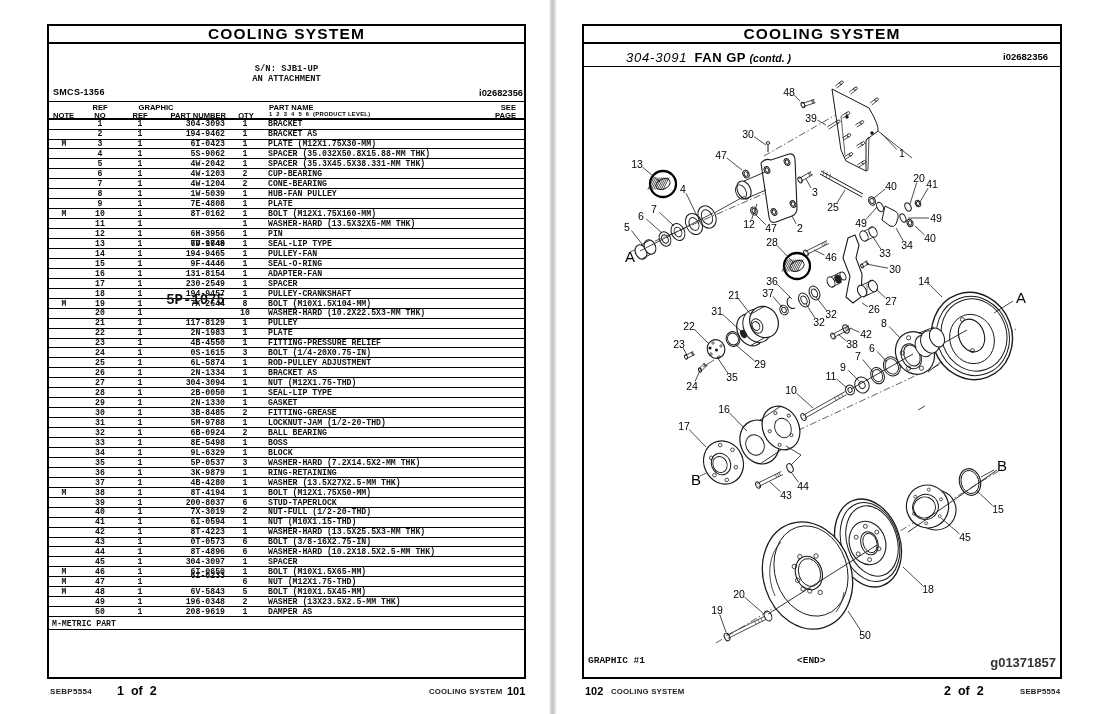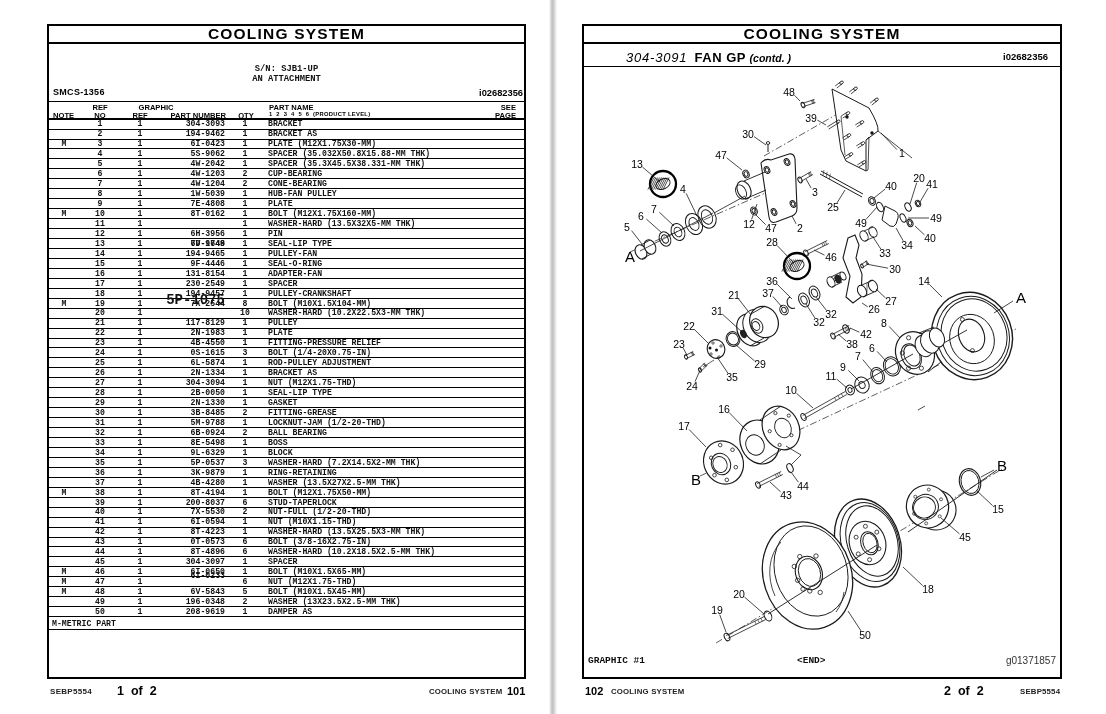--- a/index.html
+++ b/index.html
@@ -265,21 +265,21 @@
 <div class="abs" style="left:268px;top:488.55px;width:250px;white-space:nowrap;font-size:8.2px;line-height:8.8px;"><span class="mono">BOLT (M12X1.75X50-MM)</span></div>
 <div class="abs" style="left:49px;top:506.65px;width:475px;height:1px;background:#000;"></div>
 <div class="abs" style="left:88px;top:498.50px;width:24px;text-align:center;font-size:8.2px;line-height:8.8px;"><span class="mono">39</span></div>
 <div class="abs" style="left:128px;top:498.50px;width:24px;text-align:center;font-size:8.2px;line-height:8.8px;"><span class="mono">1</span></div>
 <div class="abs" style="left:150px;top:498.50px;width:75px;text-align:right;font-size:8.2px;line-height:8.8px;"><span class="mono">200-8037</span></div>
 <div class="abs" style="left:233px;top:498.50px;width:24px;text-align:center;font-size:8.2px;line-height:8.8px;"><span class="mono">6</span></div>
 <div class="abs" style="left:268px;top:498.50px;width:250px;white-space:nowrap;font-size:8.2px;line-height:8.8px;"><span class="mono">STUD-TAPERLOCK</span></div>
 <div class="abs" style="left:49px;top:516.60px;width:475px;height:1px;background:#000;"></div>
 <div class="abs" style="left:88px;top:508.45px;width:24px;text-align:center;font-size:8.2px;line-height:8.8px;"><span class="mono">40</span></div>
 <div class="abs" style="left:128px;top:508.45px;width:24px;text-align:center;font-size:8.2px;line-height:8.8px;"><span class="mono">1</span></div>
-<div class="abs" style="left:150px;top:508.45px;width:75px;text-align:right;font-size:8.2px;line-height:8.8px;"><span class="mono">7X-5530</span></div>
+<div class="abs" style="left:150px;top:508.45px;width:75px;text-align:right;font-size:8.2px;line-height:8.8px;"><span class="mono">7X-3019</span></div>
 <div class="abs" style="left:233px;top:508.45px;width:24px;text-align:center;font-size:8.2px;line-height:8.8px;"><span class="mono">2</span></div>
 <div class="abs" style="left:268px;top:508.45px;width:250px;white-space:nowrap;font-size:8.2px;line-height:8.8px;"><span class="mono">NUT-FULL (1/2-20-THD)</span></div>
 <div class="abs" style="left:49px;top:526.55px;width:475px;height:1px;background:#000;"></div>
 <div class="abs" style="left:88px;top:518.40px;width:24px;text-align:center;font-size:8.2px;line-height:8.8px;"><span class="mono">41</span></div>
 <div class="abs" style="left:128px;top:518.40px;width:24px;text-align:center;font-size:8.2px;line-height:8.8px;"><span class="mono">1</span></div>
 <div class="abs" style="left:150px;top:518.40px;width:75px;text-align:right;font-size:8.2px;line-height:8.8px;"><span class="mono">6I-0594</span></div>
 <div class="abs" style="left:233px;top:518.40px;width:24px;text-align:center;font-size:8.2px;line-height:8.8px;"><span class="mono">1</span></div>
 <div class="abs" style="left:268px;top:518.40px;width:250px;white-space:nowrap;font-size:8.2px;line-height:8.8px;"><span class="mono">NUT (M10X1.15-THD)</span></div>
 <div class="abs" style="left:49px;top:536.50px;width:475px;height:1px;background:#000;"></div>
 <div class="abs" style="left:88px;top:528.35px;width:24px;text-align:center;font-size:8.2px;line-height:8.8px;"><span class="mono">42</span></div>
@@ -345,21 +345,21 @@
 <div class="abs" style="left:429px;top:687px;font-size:7.8px;font-weight:bold;color:#222;letter-spacing:0.2px;">COOLING SYSTEM</div>
 <div class="abs" style="left:507px;top:685px;font-size:11px;font-weight:bold;color:#000;">101</div>
 <div class="abs" style="left:582px;top:24px;width:480px;height:655px;border:2.2px solid #000;box-sizing:border-box;background:#fff;"></div>
 <div class="abs" style="left:584px;top:25px;width:476px;font-size:15.5px;font-weight:bold;letter-spacing:1.2px;color:#000;text-align:center;">COOLING&nbsp;SYSTEM</div>
 <div class="abs" style="left:584px;top:42px;width:476px;height:2.2px;background:#000;"></div>
 <div class="abs" style="left:626px;top:50px;font-size:13px;color:#000;"><span style="font-style:italic;font-weight:normal;letter-spacing:0.8px;">304-3091</span>&nbsp;&nbsp;<span style="font-weight:bold;letter-spacing:0.5px;">FAN&nbsp;GP</span>&nbsp;<span style="font-style:italic;font-weight:bold;font-size:10.5px;">(contd.&nbsp;)</span></div>
 <div class="abs" style="left:900px;top:51px;width:148px;font-size:9.5px;font-weight:bold;text-align:right;color:#000;">i02682356</div>
 <div class="abs" style="left:584px;top:65.5px;width:476px;height:1px;background:#000;"></div>
 <div class="abs" style="left:588px;top:654px;font-size:9.5px;"><span class="mono">GRAPHIC #1</span></div>
 <div class="abs" style="left:797px;top:654px;font-size:9.5px;"><span class="mono">&lt;END&gt;</span></div>
-<div class="abs" style="left:910px;top:655px;width:146px;text-align:right;font-size:10px;color:#333;font-weight:normal;font-family:'Liberation Sans',sans-serif;">g01371857</div>
+<div class="abs" style="left:910px;top:655px;width:146px;text-align:right;font-size:13px;color:#333;font-weight:bold;font-family:'Liberation Sans',sans-serif;">g01371857</div>
 <div class="abs" style="left:585px;top:684.5px;font-size:11px;font-weight:bold;color:#000;">102</div>
 <div class="abs" style="left:611px;top:687px;font-size:7.8px;font-weight:bold;color:#222;letter-spacing:0.2px;">COOLING SYSTEM</div>
 <div class="abs" style="left:944px;top:683.5px;font-size:12.5px;font-weight:bold;color:#000;">2&nbsp;&nbsp;of&nbsp;&nbsp;2</div>
 <div class="abs" style="left:1020px;top:687px;font-size:7.8px;font-weight:bold;color:#222;letter-spacing:0.2px;">SEBP5554</div>
 <svg class="abs" style="left:584px;top:66px;" width="476" height="611" viewBox="584 66 476 611">
       <line x1="630.0" y1="252.0" x2="770.0" y2="191.0" stroke="#1a1a1a" stroke-width="0.70" stroke-dasharray="7,2.5,1.5,2.5"></line>
       <line x1="700.0" y1="476.0" x2="1016.0" y2="329.0" stroke="#1a1a1a" stroke-width="0.70" stroke-dasharray="7,2.5,1.5,2.5"></line>
       <line x1="716.0" y1="643.0" x2="1002.0" y2="469.0" stroke="#1a1a1a" stroke-width="0.70" stroke-dasharray="7,2.5,1.5,2.5"></line>
       <line x1="764.0" y1="156.0" x2="846.0" y2="109.0" stroke="#1a1a1a" stroke-width="0.70" stroke-dasharray="7,2.5,1.5,2.5"></line>
       <g fill="#fff" stroke="#1a1a1a" stroke-width="1.0">

